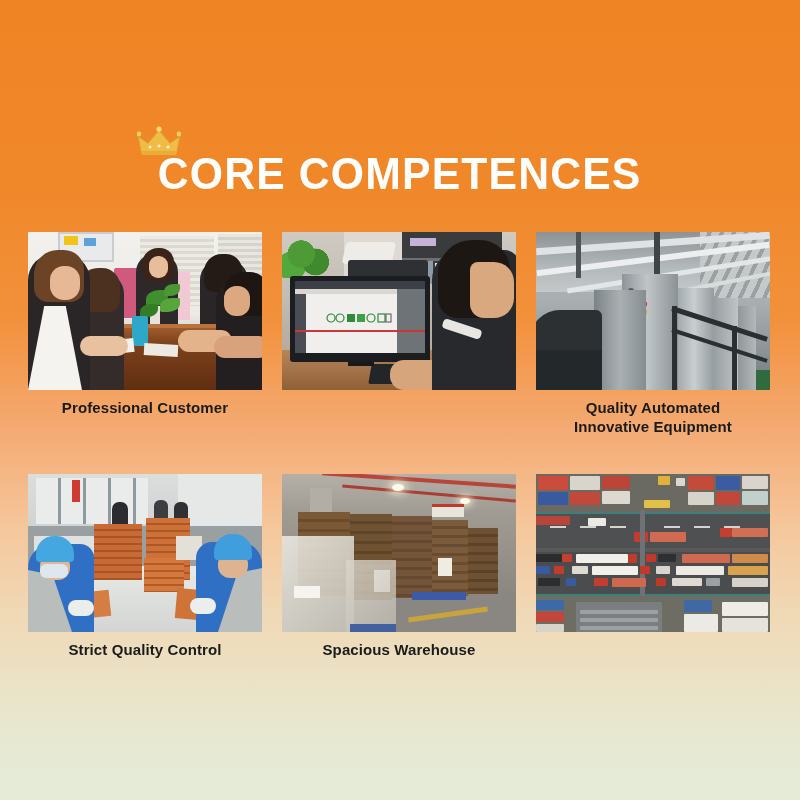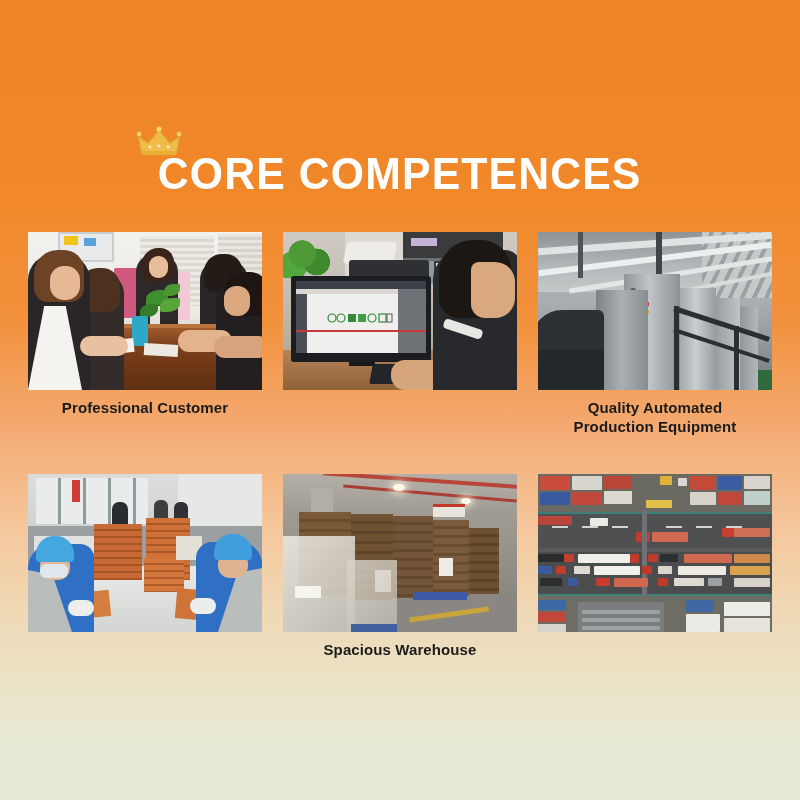--- a/index.html
+++ b/index.html
@@ -64,21 +64,20 @@
 
   
   .grid {
     position: absolute;
     top: 232px;
     left: 28px;
     width: 744px;
     display: flex;
     flex-wrap: wrap;
     gap: 38px 20px;
-    justify-content: space-between;
   }
   .card {
     width: 234px;
   }
   .thumb {
     position: relative;
     width: 234px;
     height: 158px;
     overflow: hidden;
     background: #9aa0a4;
@@ -405,21 +404,21 @@
           <div class="sh s3-m1"></div>
           <div class="sh s3-m1b"></div>
           <div class="sh s3-railp"></div>
           <div class="sh s3-railp2"></div>
           <div class="sh s3-rail1"></div>
           <div class="sh s3-rail2"></div>
         </div>
       </div>
       <div class="caption">
         <span class="cap-hit">Quality Automated</span>
-        <span class="cap-hit">Production Equipment</span>
+        <span class="cap-hit">Innovative Equipment</span>
       </div>
     </div>
 
     <div class="card">
       <div class="thumb">
         <div class="scene">
           <div class="sh s4-bg"></div>
           <div class="sh s4-win"></div>
           <div class="sh s4-wallr"></div>
           <div class="sh s4-red"></div>
@@ -441,20 +440,23 @@
           <div class="sh s4-w1m"></div>
           <div class="sh s4-w1h"></div>
           <div class="sh s4-w2"></div>
           <div class="sh s4-w2g"></div>
           <div class="sh s4-w2f"></div>
           <div class="sh s4-w2h"></div>
           <div class="sh s4-hand1"></div>
           <div class="sh s4-hand2"></div>
         </div>
       </div>
+      <div class="caption">
+        <span class="cap-hit">Strict Quality Control</span>
+      </div>
     </div>
 
     <div class="card">
       <div class="thumb">
         <div class="scene">
           <div class="sh s5-bg"></div>
           <div class="sh s5-ceil"></div>
           <div class="sh s5-redp1"></div>
           <div class="sh s5-redp2"></div>
           <div class="sh s5-lamp1"></div>

